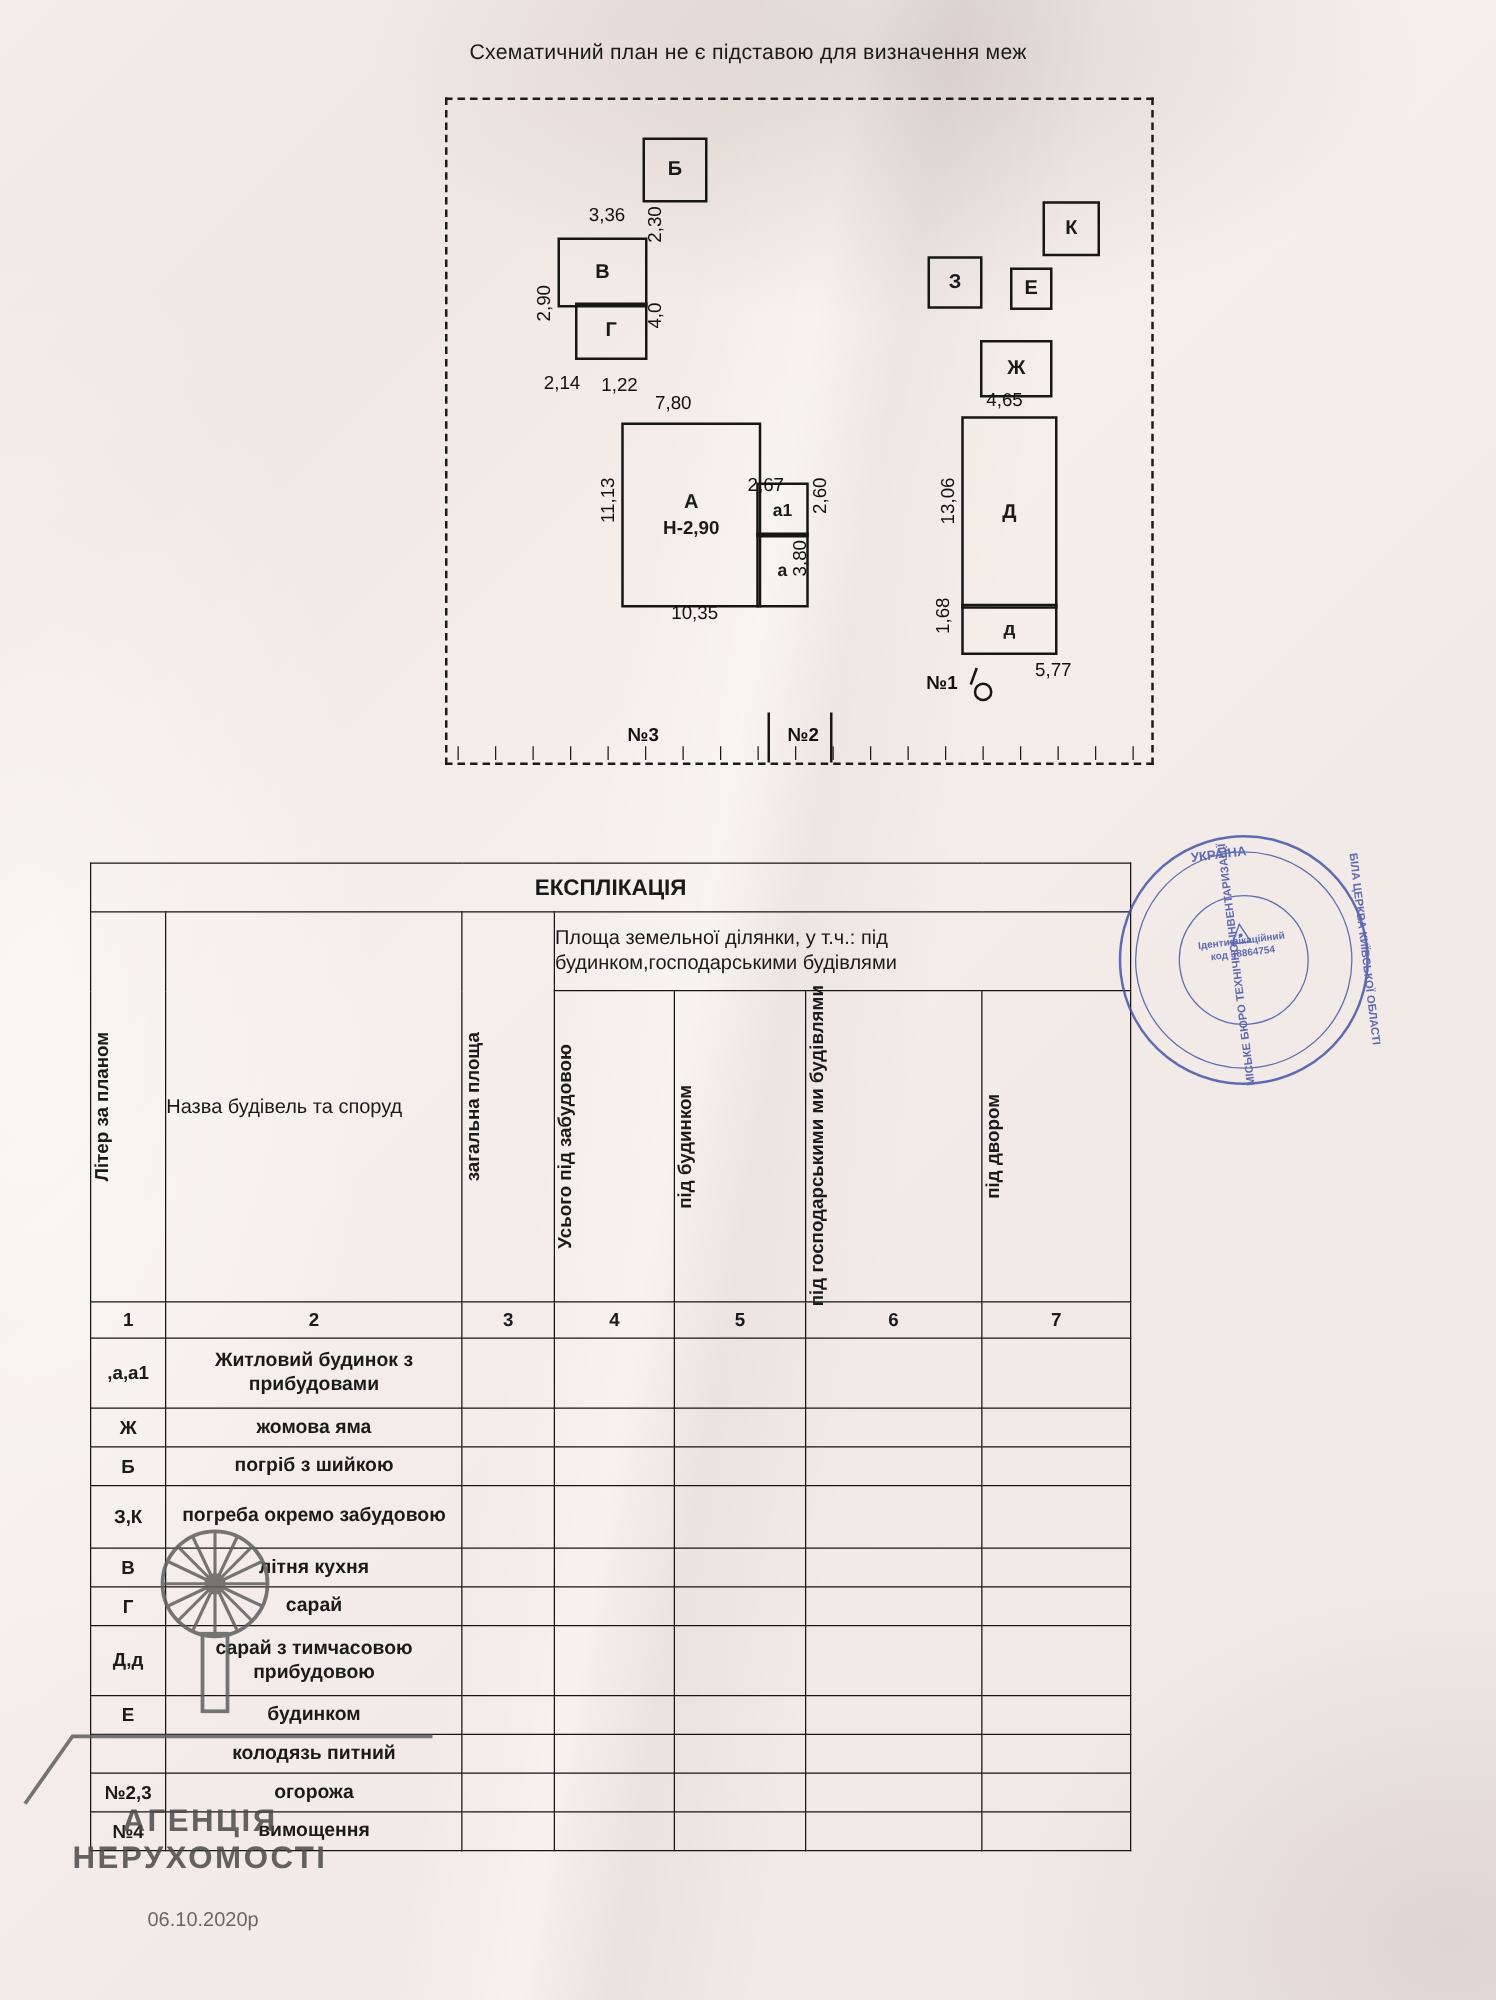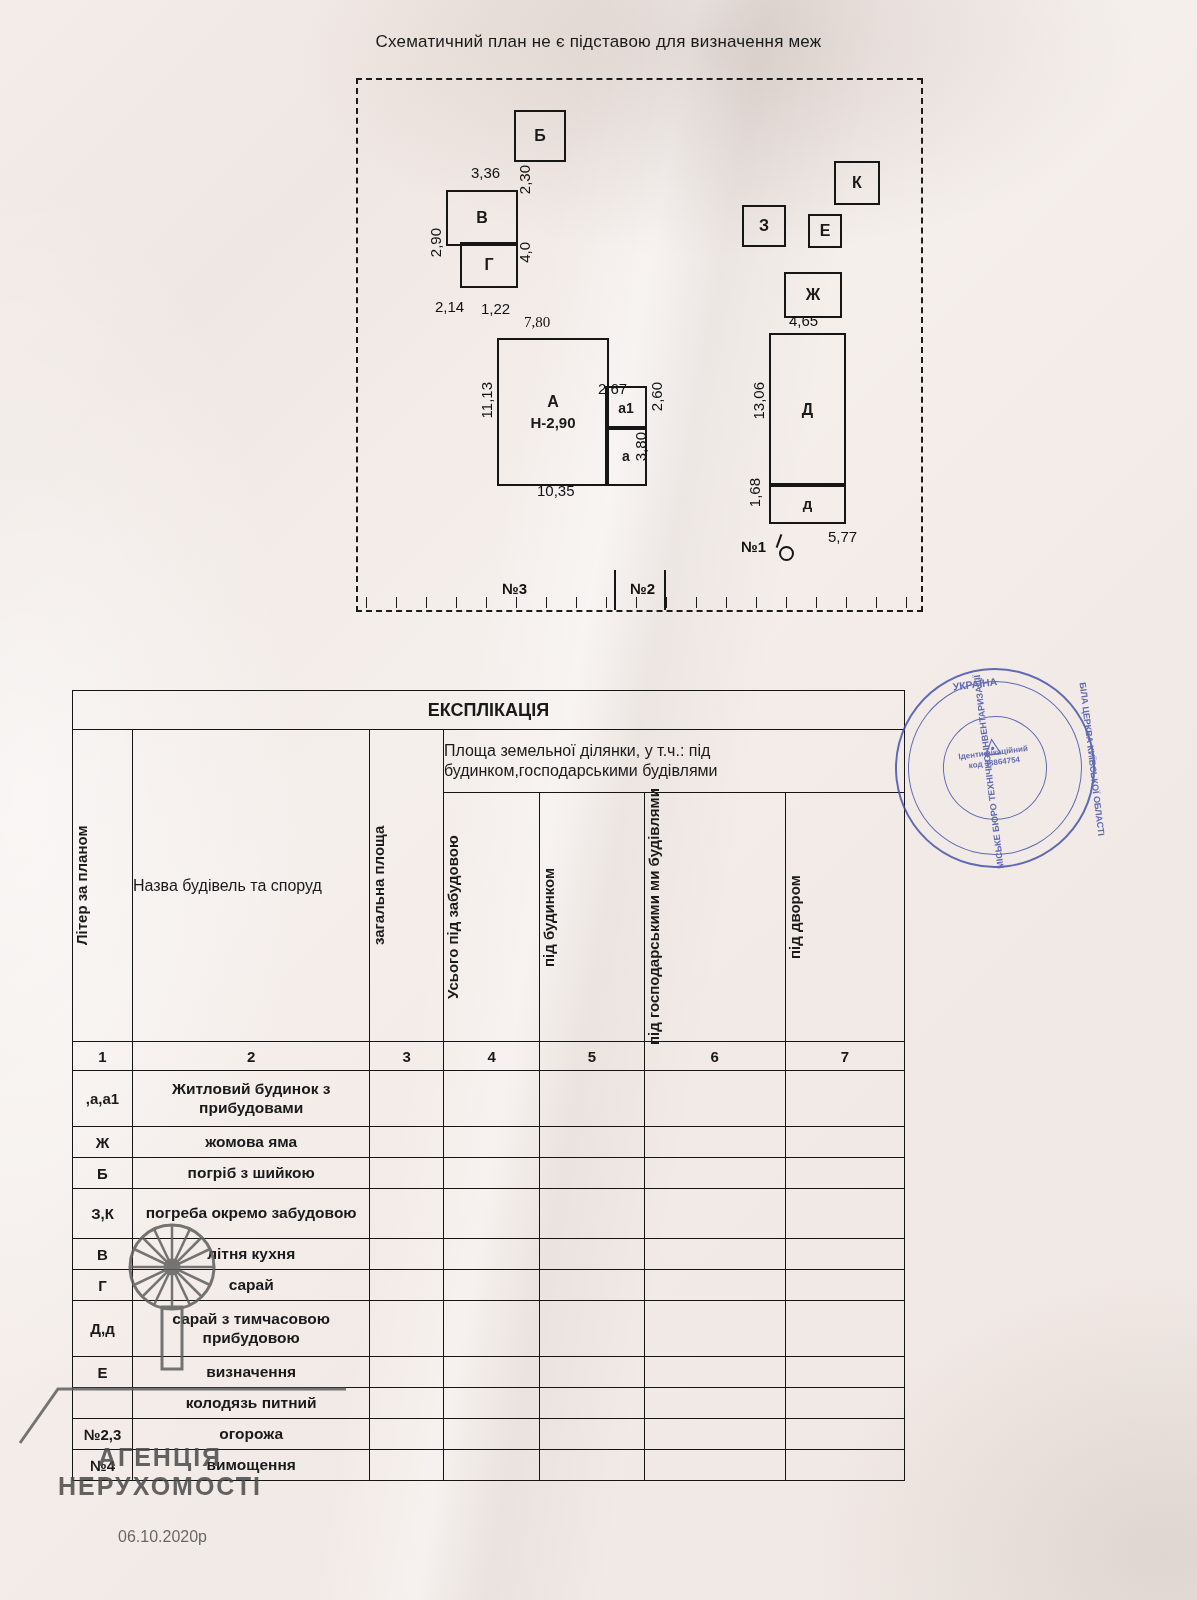--- a/index.html
+++ b/index.html
@@ -100,21 +100,21 @@
   </div>
 
   <div class="bldg" style="left:784px;top:272px;width:54px;height:42px;">
     <span>Ж</span>
   </div>
 
   <div class="bldg" style="left:497px;top:338px;width:108px;height:144px;flex-direction:column;line-height:1.35;">
     <span>А</span>
     <span style="font-size:15px;">Н-2,90</span>
   </div>
-  <div class="dim" style="left:524px;top:314px;font-family:Liberation Serif, serif;">7,80</div>
+  <div class="dim" style="left:524px;top:314px;">7,80</div>
   <div class="dim vert" style="left:478px;top:382px;">11,13</div>
   <div class="dim" style="left:537px;top:482px;">10,35</div>
 
   <div class="bldg" style="left:605px;top:386px;width:38px;height:40px;font-size:14px;">
     <span>а1</span>
   </div>
 
   <div class="bldg" style="left:605px;top:426px;width:38px;height:56px;font-size:14px;">
     <span>а</span>
   </div>
@@ -264,21 +264,21 @@
       <td class="rowlabel">Д,д</td>
       <td class="rowname">сарай з тимчасовою прибудовою</td>
       <td></td>
       <td></td>
       <td></td>
       <td></td>
       <td></td>
     </tr>
     <tr class="r">
       <td class="rowlabel">Е</td>
-      <td class="rowname">визначення</td>
+      <td class="rowname">будинком</td>
       <td></td>
       <td></td>
       <td></td>
       <td></td>
       <td></td>
     </tr>
     <tr class="r">
       <td class="rowlabel"></td>
       <td class="rowname">колодязь питний</td>
       <td></td>

